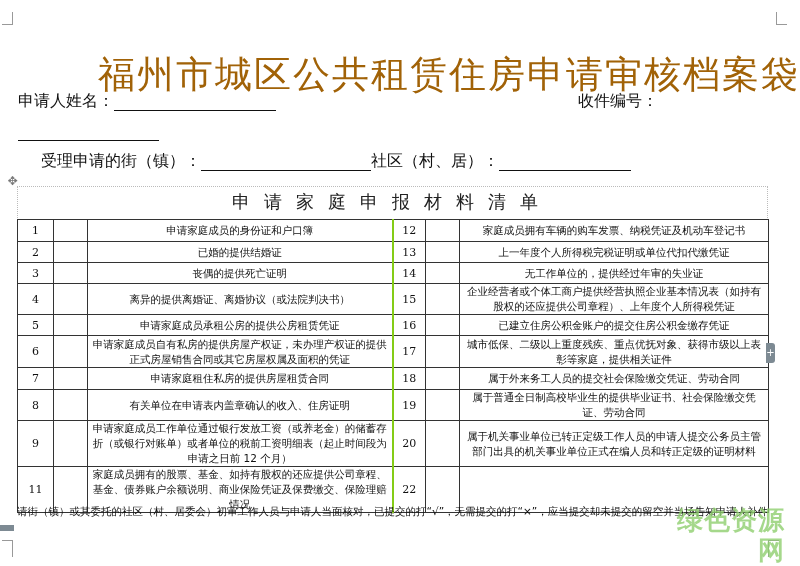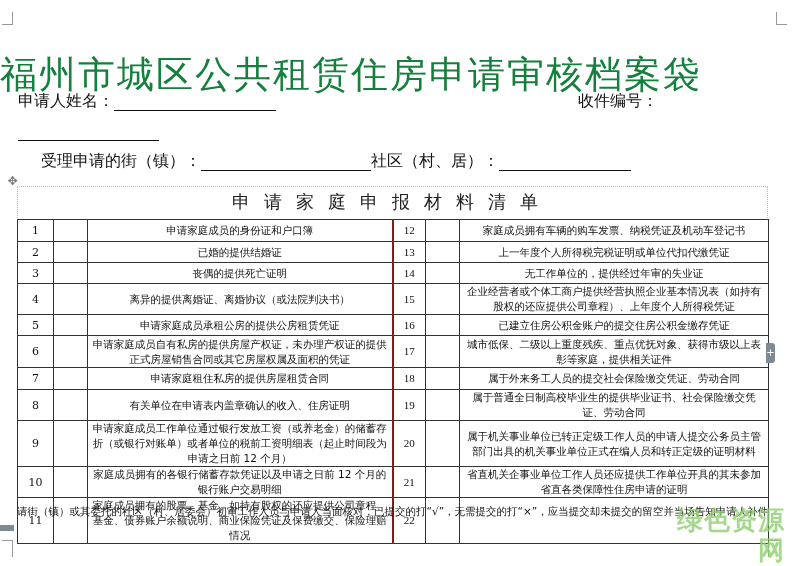--- a/index.html
+++ b/index.html
@@ -8,23 +8,23 @@
     background: #ffffff; color: #111;
     font-family: "DejaVu Sans", "Liberation Sans", sans-serif;
   }
   .corner { position: absolute; border-color: #999; border-style: solid; width: 10px; height: 12px; }
   .corner.tl { left: 2px; top: 12px; border-width: 0 1px 1px 0; }
   .corner.tr { left: 776px; top: 12px; border-width: 0 0 1px 1px; }
   .corner.bl { left: 2px; top: 540px; border-width: 1px 1px 0 0; height: 16px; }
   .corner.br { left: 768px; top: 540px; border-width: 1px 0 0 1px; height: 16px; }
 
   .doc-title {
-    position: absolute; left: 0; top: 26px; width: 800px; text-align: left;
+    position: absolute; left: 0; top: 26px; width: 800px; text-align: right;
     font-family: "DejaVu Serif", "Liberation Serif", serif;
-    font-size: 37px; letter-spacing: 2px; color: #15803d; font-weight: normal;
+    font-size: 37px; letter-spacing: 2px; color: #a16207; font-weight: normal;
     line-height: 48px;
   }
   .field { position: absolute; font-size: 16px; color: #111; line-height: 20px; white-space: nowrap; }
   .field .blank { display: inline-block; border-bottom: 1px solid #111; height: 16px; vertical-align: bottom; }
 
   .move-handle { position: absolute; left: 6px; top: 175px; width: 13px; height: 13px; color: #777; font-size: 12px; line-height: 13px; text-align: center; }
   .table-frame {
     position: absolute; left: 17px; top: 186px; width: 749px; height: 33px;
     border-top: 1px dotted #bbb; border-left: 1px dotted #bbb; border-right: 1px dotted #bbb;
   }
@@ -44,21 +44,21 @@
     line-height: 15px; overflow: hidden;
   }
   table.materials td.num { font-family: "DejaVu Serif", "Liberation Serif", serif; font-size: 11px; }
   table.materials td.desc.left { text-align: center; }
   table.materials col.c-num1 { width: 36px; }
   table.materials col.c-blank1 { width: 34px; }
   table.materials col.c-desc1 { width: 305px; }
   table.materials col.c-num2 { width: 33px; }
   table.materials col.c-blank2 { width: 34px; }
   table.materials col.c-desc2 { width: 309px; }
-  table.materials td.thick-left { border-left: 2px solid #7f1d1d; font-family: Liberation Serif, serif; }
+  table.materials td.thick-left { border-left: 2px solid #84cc16; }
 
   .footnote {
     position: absolute; left: 17px; top: 504px; width: 770px; font-size: 10.5px;
     color: #111; line-height: 14px; white-space: nowrap;
   }
   .row-add-btn {
     position: absolute; left: 766px; top: 343px; width: 9px; height: 20px;
     background: #7d8a93; color: #fff; font-size: 10px; line-height: 20px; text-align: center;
     border-radius: 0 3px 3px 0;
   }
@@ -175,28 +175,20 @@
       <td class="desc left">属于普通全日制高校毕业生的提供毕业证书、社会保险缴交凭证、劳动合同</td>
     </tr>
     <tr style="height:43px">
       <td class="num">9</td>
       <td></td>
       <td class="desc left">申请家庭成员工作单位通过银行发放工资（或养老金）的储蓄存折（或银行对账单）或者单位的税前工资明细表（起止时间段为申请之日前 12 个月）</td>
       <td class="num thick-left">20</td>
       <td></td>
       <td class="desc">属于机关事业单位已转正定级工作人员的申请人提交公务员主管部门出具的机关事业单位正式在编人员和转正定级的证明材料</td>
     </tr>
-    <tr style="height:30px">
-      <td class="num">10</td>
-      <td></td>
-      <td class="desc">家庭成员拥有的各银行储蓄存款凭证以及申请之日前 12 个月的银行账户交易明细</td>
-      <td class="num thick-left">21</td>
-      <td></td>
-      <td class="desc">省直机关企事业单位工作人员还应提供工作单位开具的其未参加省直各类保障性住房申请的证明</td>
-    </tr>
     <tr style="height:33px">
       <td class="num">11</td>
       <td></td>
       <td class="desc">家庭成员拥有的股票、基金、如持有股权的还应提供公司章程、基金、债券账户余额说明、商业保险凭证及保费缴交、保险理赔情况</td>
       <td class="num thick-left">22</td>
       <td></td>
       <td class="desc"></td>
     </tr>
   </tbody>
 </table>

